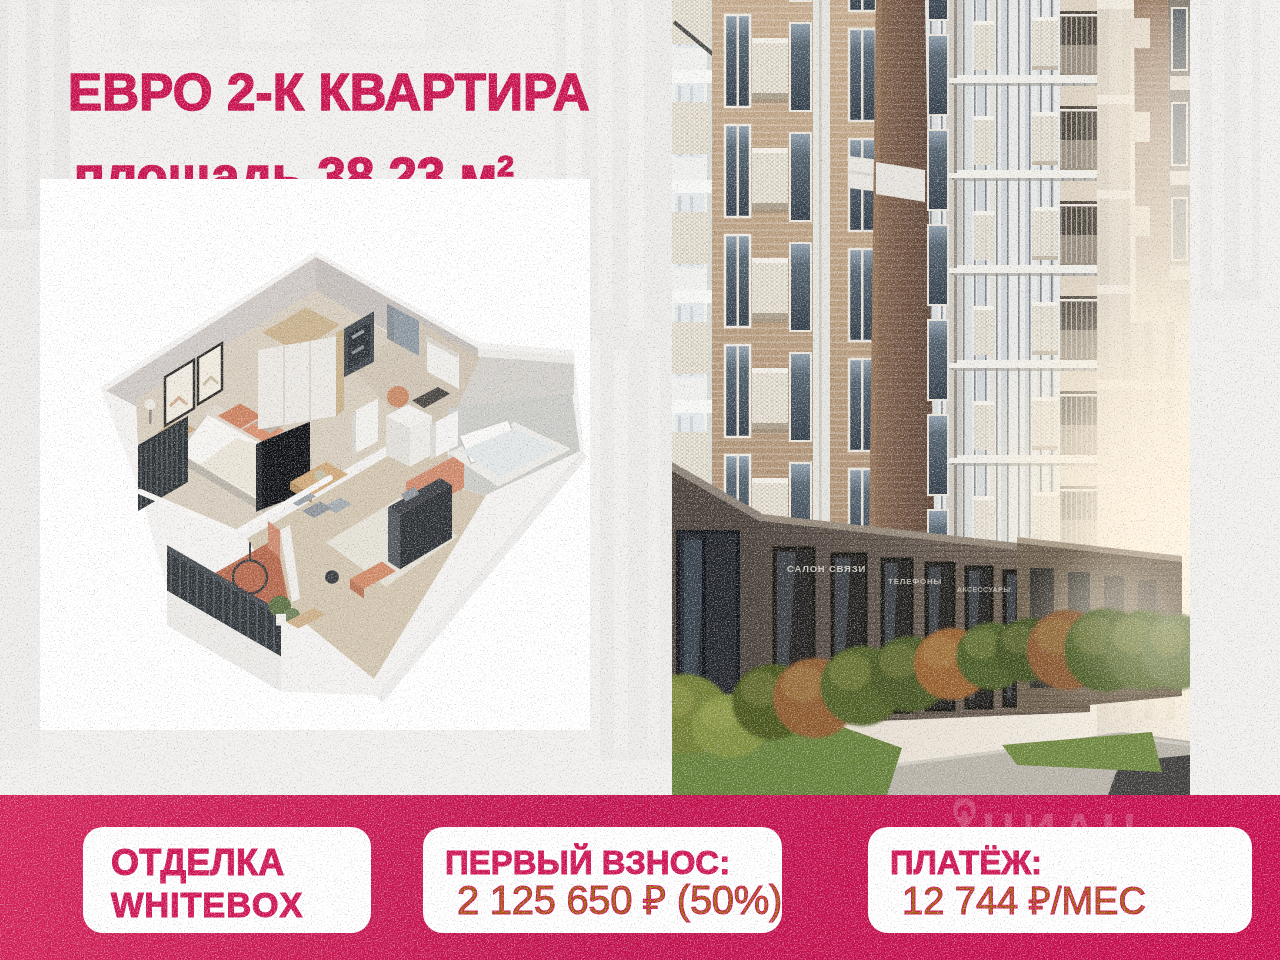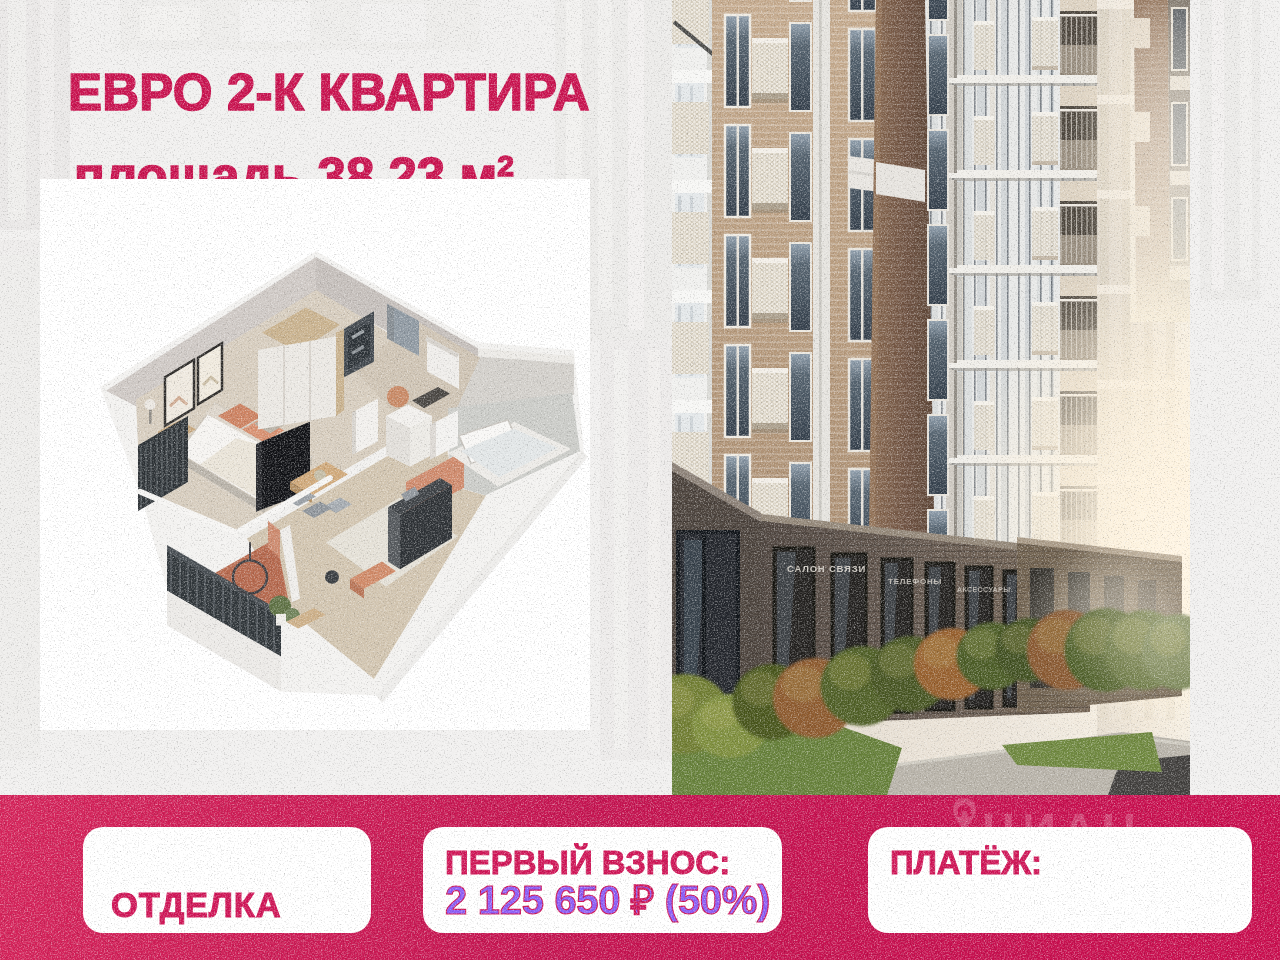--- a/index.html
+++ b/index.html
@@ -12,21 +12,21 @@
   #title2 sup{font-size:30px;}
   #plancard{left:40px;top:179px;width:550px;height:551px;background:#ffffff;}
   #band{left:0;top:795px;width:1280px;height:165px;
         background:linear-gradient(100deg,#d5235a 0%,#c41350 45%,#c90d4e 100%);}
   .card{position:absolute;top:827px;height:106px;background:#ffffff;border-radius:20px;}
   .card div{position:absolute;left:22px;white-space:nowrap;}
   #card1{left:83px;width:288px;}
   #card2{left:423px;width:359px;}
   #card3{left:868px;width:384px;text-align:center;}
   .c-line1{font-weight:bold;color:#cf1456;font-size:33px;line-height:33px;top:19px;letter-spacing:0px;-webkit-text-stroke:0.9px #cf1456;}
-  .c-line2{font-weight:bold;color:#8b5cf6;font-size:40px;line-height:40px;top:53px;letter-spacing:-0.3px;-webkit-text-stroke:1.1px #cf1456;}
+  .c-line2{font-weight:normal;color:#a16207;font-size:40px;line-height:40px;top:53px;letter-spacing:-0.3px;margin-left:12px;-webkit-text-stroke:1.1px #cf1456;}
   #card3 .c-line2{font-size:38px;letter-spacing:0px;top:54px;}
   #card1 div{font-weight:bold;color:#cf1456;font-size:36px;line-height:36px;letter-spacing:0.2px;left:28px;-webkit-text-stroke:1px #cf1456;}
   #card1 div:first-child{top:18px;}
   #card1 div:last-child{top:60px;font-size:34.5px;letter-spacing:0.8px;}
 </style>
 </head>
 <body>
 <div id="bg" class="abs"></div>
 <svg class="abs" style="left:0;top:0;" width="1280" height="960" viewBox="0 0 1280 960">
 <g opacity="0.5">
@@ -701,27 +701,29 @@
   </svg>
 <div id="band" class="abs"></div>
 <svg id="wm" class="abs" style="left:930px;top:770px;" width="230" height="90" viewBox="0 0 230 90">
     <g fill="#ffffff" opacity="0.20">
 <path d="M34.5 28 c-6.5 0 -11.5 5.0 -11.5 11.5 c0 8.5 11.5 20.5 11.5 20.5 c0 0 11.5 -12 11.5 -20.5 c0 -6.5 -5 -11.5 -11.5 -11.5 z M34.5 33 l7 5.5 l0 8 l-4.5 0 l0 -5 l-5 0 l0 5 l-4.5 0 l0 -8 z"></path>
 <text x="52" y="76" font-family="Liberation Sans, sans-serif" font-size="47" font-weight="bold" letter-spacing="6">ЦИАН</text>
 </g>
   </svg>
 <div id="card1" class="card">
     <div>ОТДЕЛКА</div>
+    <div>WHITEBOX</div>
   </div>
 <div id="card2" class="card">
     <div class="c-line1">ПЕРВЫЙ ВЗНОС:</div>
     <div class="c-line2">2 125 650 ₽ (50%)</div>
   </div>
 <div id="card3" class="card">
     <div class="c-line1">ПЛАТЁЖ:</div>
+    <div class="c-line2">12 744 ₽/МЕС</div>
   </div>
 <svg class="abs" style="left:0;top:0;pointer-events:none;" width="1280" height="960" viewBox="0 0 1280 960">
 <filter id="nzw" x="0" y="0" width="1280" height="960" filterUnits="userSpaceOnUse">
 <feTurbulence type="fractalNoise" baseFrequency="0.7" numOctaves="2" seed="7" stitchTiles="stitch"></feTurbulence>
 <feColorMatrix type="matrix" values="0 0 0 0 1  0 0 0 0 1  0 0 0 0 1  0.9 0.9 0.9 0 -1.26"></feColorMatrix>
 </filter>
 <filter id="nzb" x="0" y="0" width="1280" height="960" filterUnits="userSpaceOnUse">
 <feTurbulence type="fractalNoise" baseFrequency="0.7" numOctaves="2" seed="31" stitchTiles="stitch"></feTurbulence>
 <feColorMatrix type="matrix" values="0 0 0 0 0  0 0 0 0 0  0 0 0 0 0  0.9 0.9 0.9 0 -1.40"></feColorMatrix>
 </filter>

